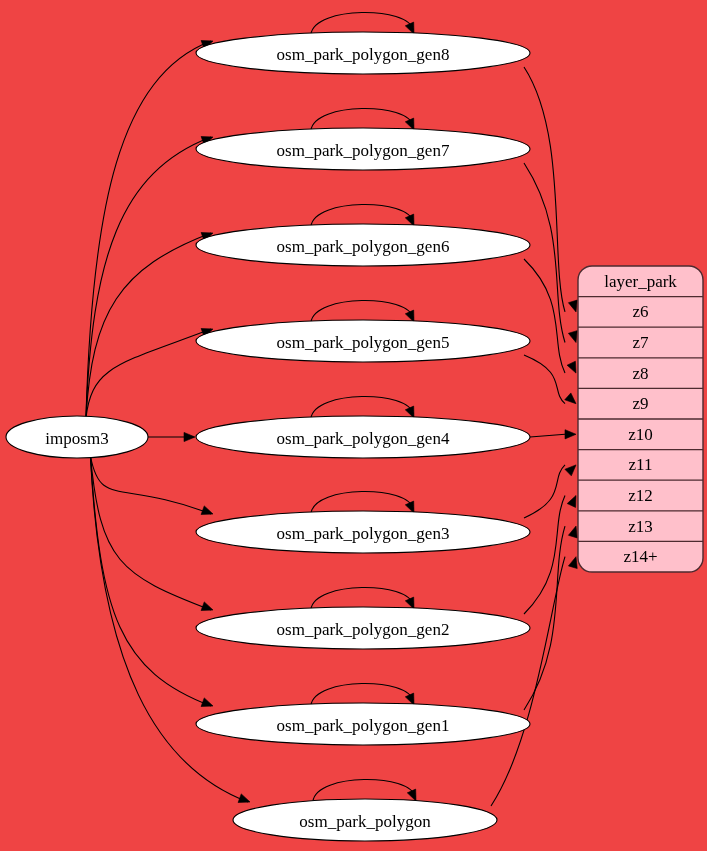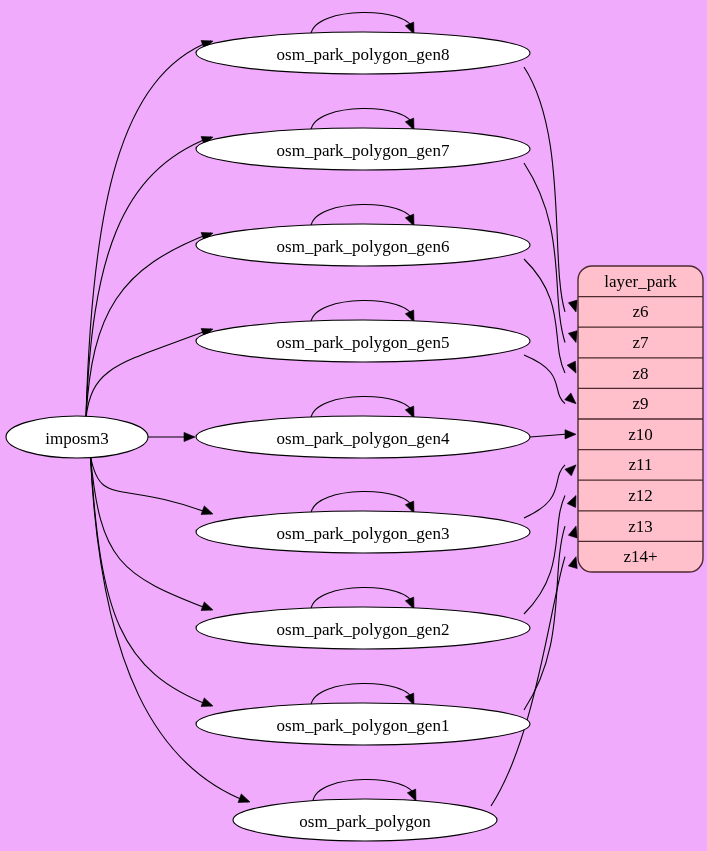--- a/index.html
+++ b/index.html
@@ -7,21 +7,21 @@
     padding: 0;
     background: #ffffff;
   }
   body {
     font-family: "Liberation Serif", "DejaVu Serif", serif;
   }
   #canvas {
     position: relative;
     width: 707px;
     height: 851px;
-    background: #f0abfc;
+    background: #ef4444;
     overflow: hidden;
   }
   #graph-svg {
     position: absolute;
     left: 0;
     top: 0;
     width: 707px;
     height: 851px;
   }
   .edge-path {

